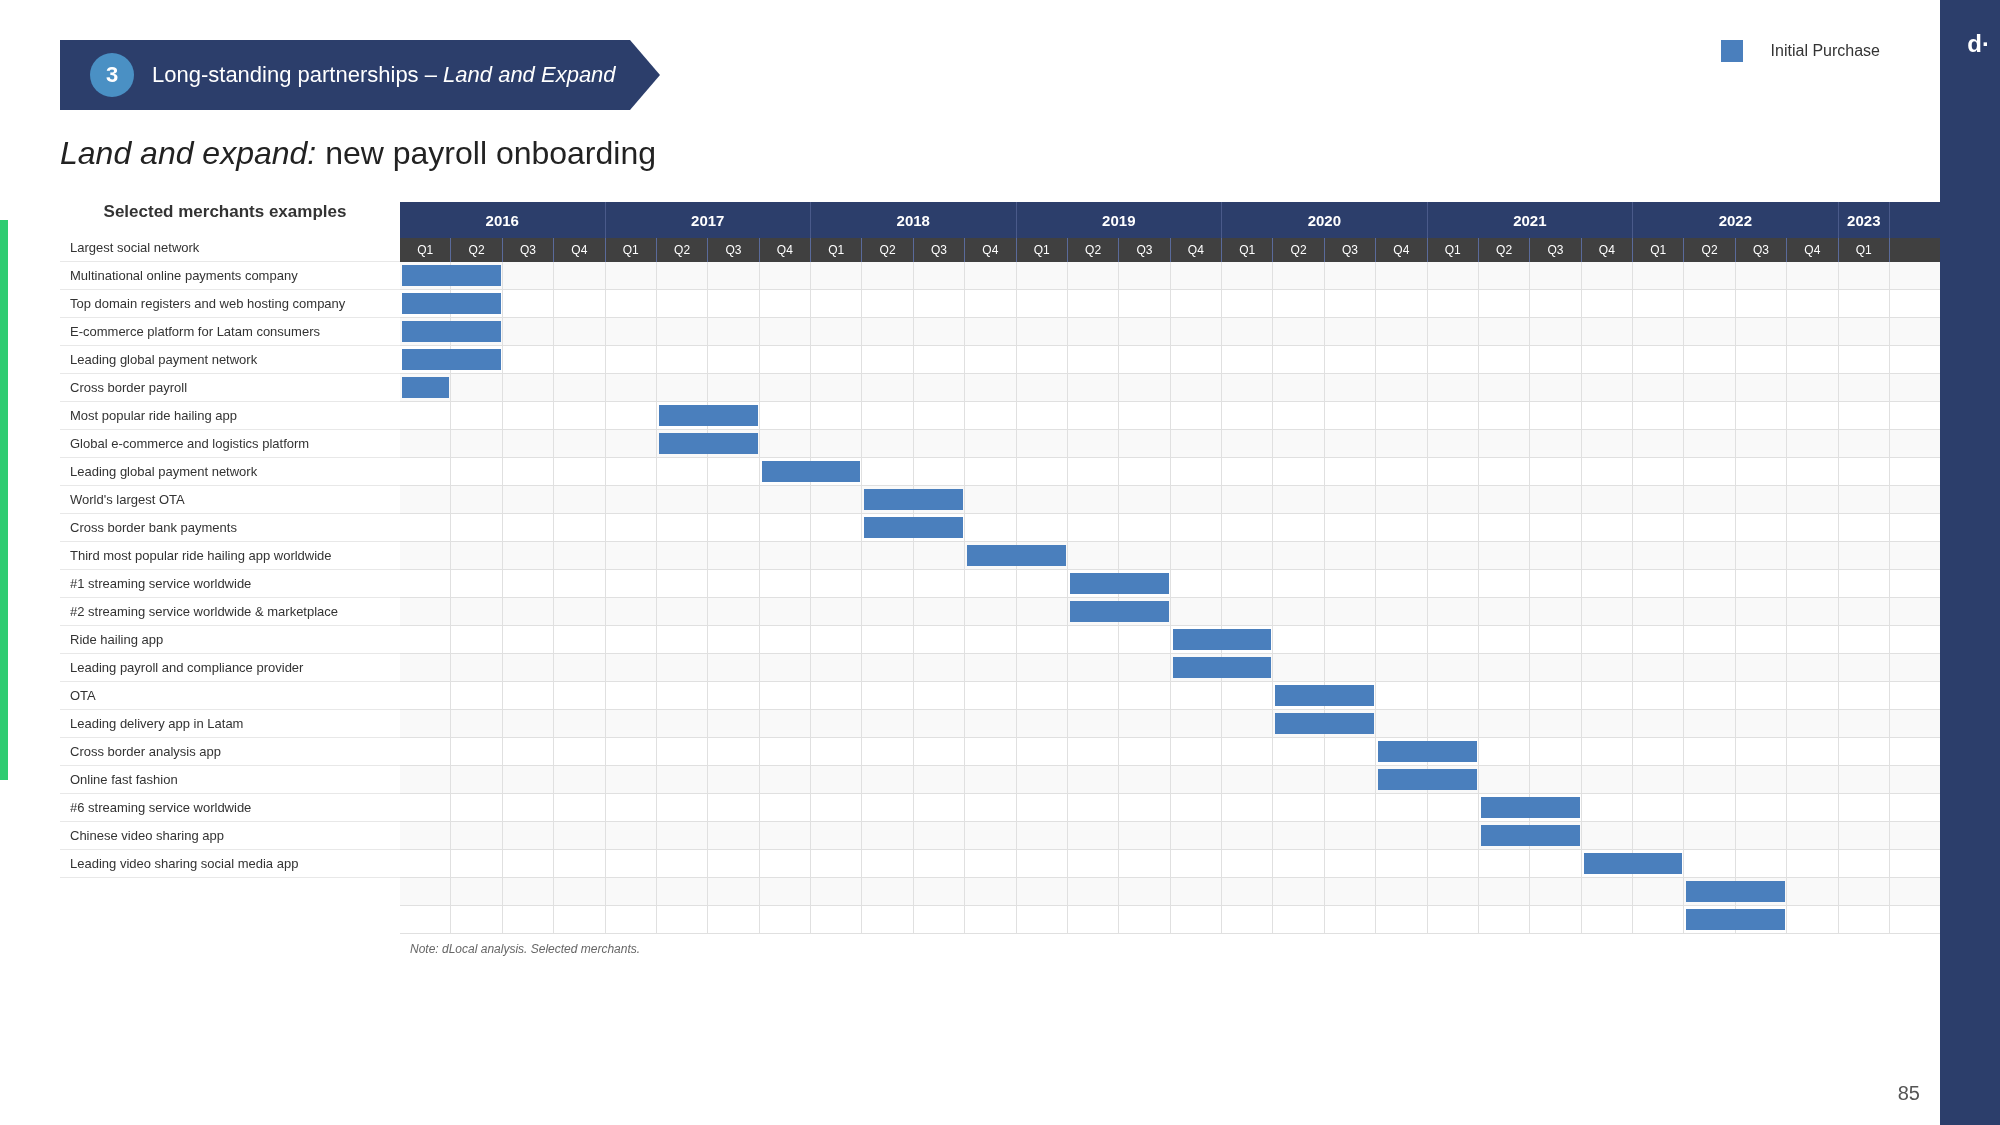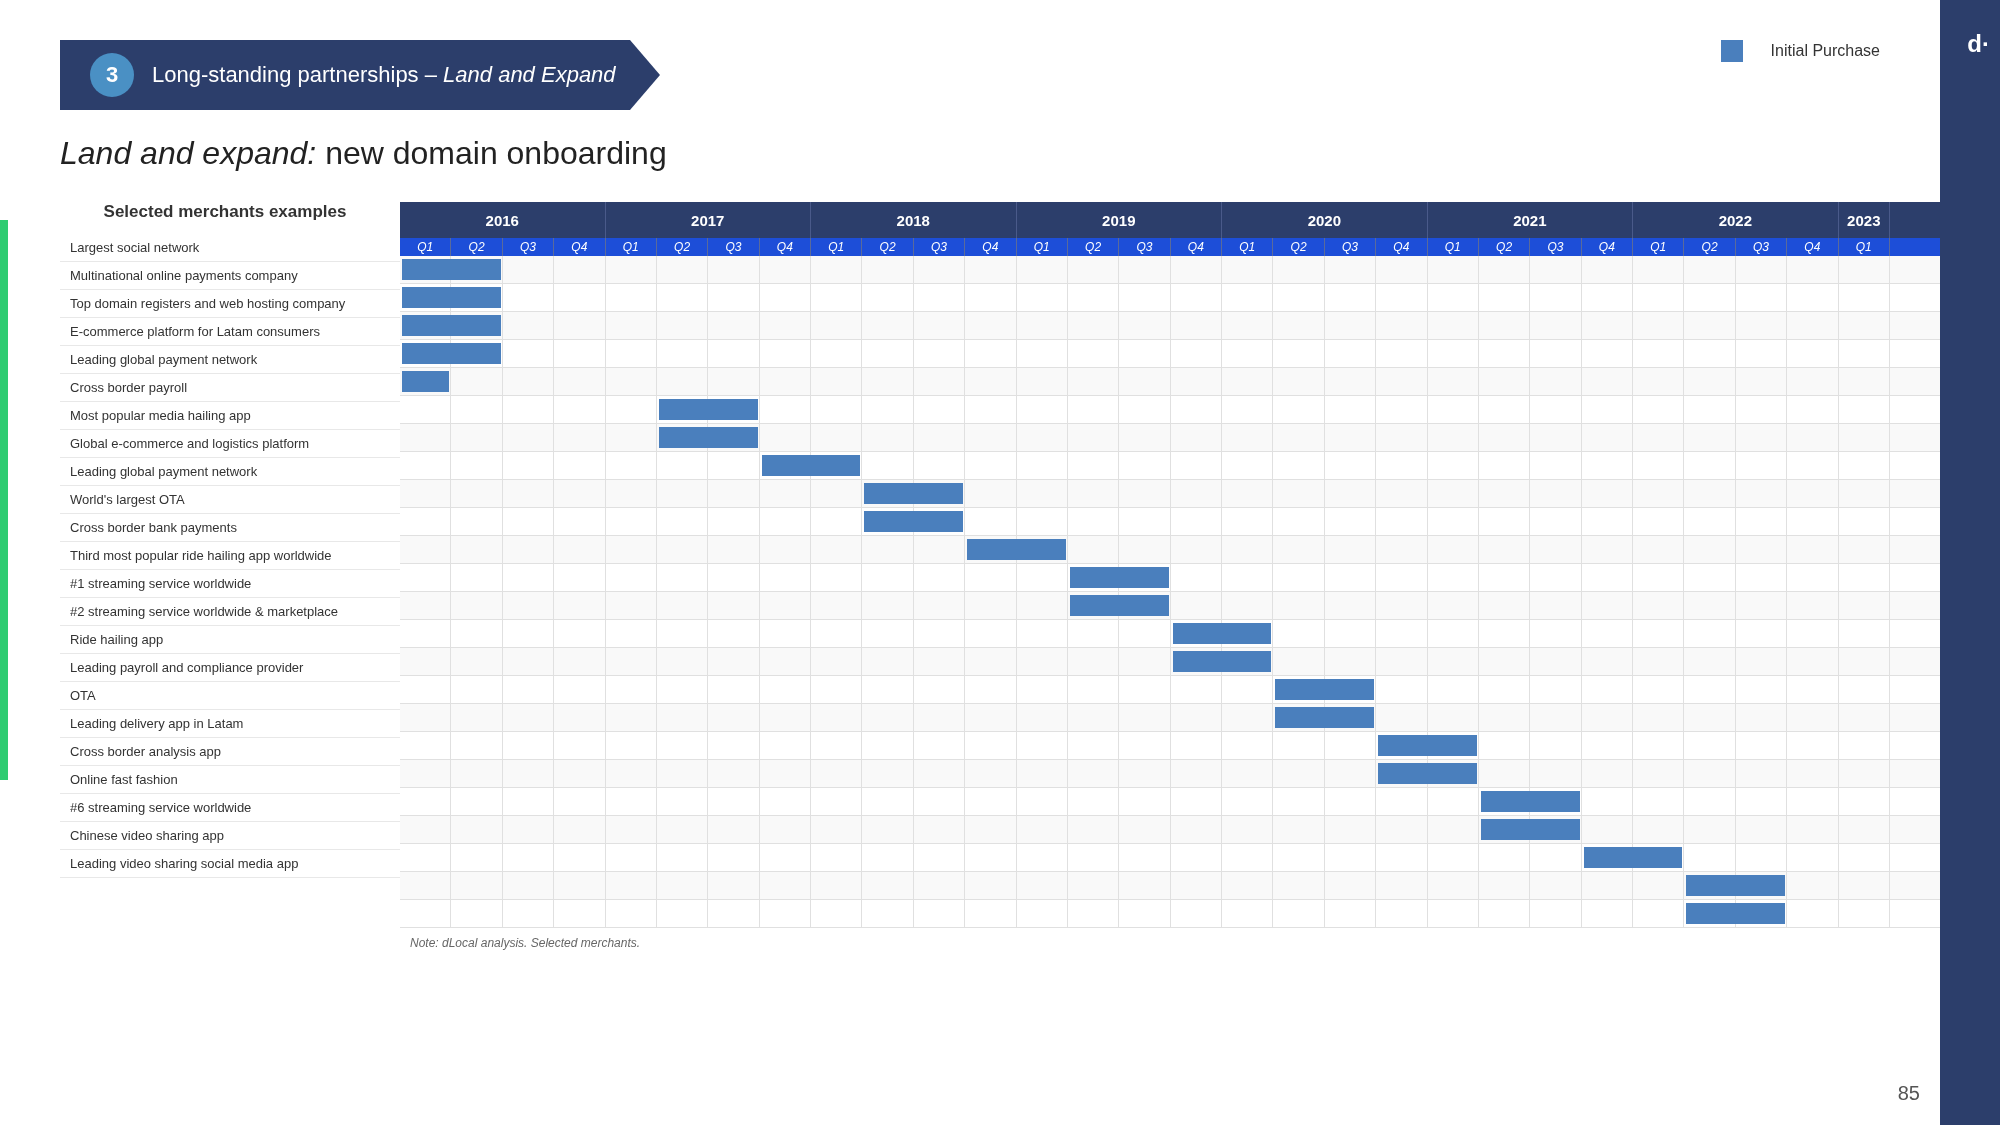--- a/index.html
+++ b/index.html
@@ -181,23 +181,22 @@
       align-items: center;
       justify-content: center;
       color: white;
       font-size: 15px;
       font-weight: bold;
       border-right: 1px solid #4a5a8a;
     }
 
     .quarter-row {
       display: flex;
-      height: 18px;
-      background: #1d4ed8;
-      font-style: italic;
+      height: 24px;
+      background: #404040;
     }
 
     .quarter-cell {
       display: flex;
       align-items: center;
       justify-content: center;
       color: white;
       font-size: 12px;
       border-right: 1px solid #5a6a9a;
       font-weight: 500;
@@ -270,36 +269,36 @@
   </div>
 
   <div class="header-section">
     <div class="title-banner">
       <div class="step-circle">3</div>
       <div class="banner-title">
         <span>Long-standing partnerships – </span><em>Land and Expand</em>
       </div>
     </div>
     <div class="page-heading">
-      <em>Land and expand:</em><span> new domain onboarding</span>
+      <em>Land and expand:</em><span> new payroll onboarding</span>
     </div>
   </div>
 
   <div class="main-content">
 
     <div class="merchant-list">
       <div class="merchant-list-title">Selected merchants examples</div>
       <div id="merchant-items-container">
           <div class="merchant-item">Largest social network</div>
           <div class="merchant-item">Multinational online payments company</div>
           <div class="merchant-item">Top domain registers and web hosting company</div>
           <div class="merchant-item">E-commerce platform for Latam consumers</div>
           <div class="merchant-item">Leading global payment network</div>
           <div class="merchant-item">Cross border payroll</div>
-          <div class="merchant-item">Most popular media hailing app</div>
+          <div class="merchant-item">Most popular ride hailing app</div>
           <div class="merchant-item">Global e-commerce and logistics platform</div>
           <div class="merchant-item">Leading global payment network</div>
           <div class="merchant-item">World's largest OTA</div>
           <div class="merchant-item">Cross border bank payments</div>
           <div class="merchant-item">Third most popular ride hailing app worldwide</div>
           <div class="merchant-item">#1 streaming service worldwide</div>
           <div class="merchant-item">#2 streaming service worldwide &amp; marketplace</div>
           <div class="merchant-item">Ride hailing app</div>
           <div class="merchant-item">Leading payroll and compliance provider</div>
           <div class="merchant-item">OTA</div>

